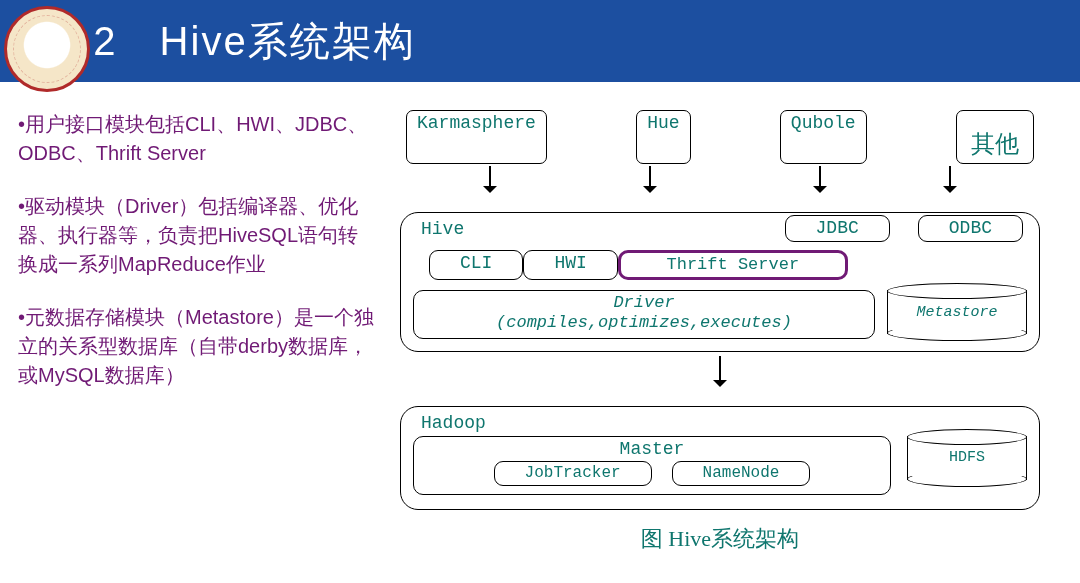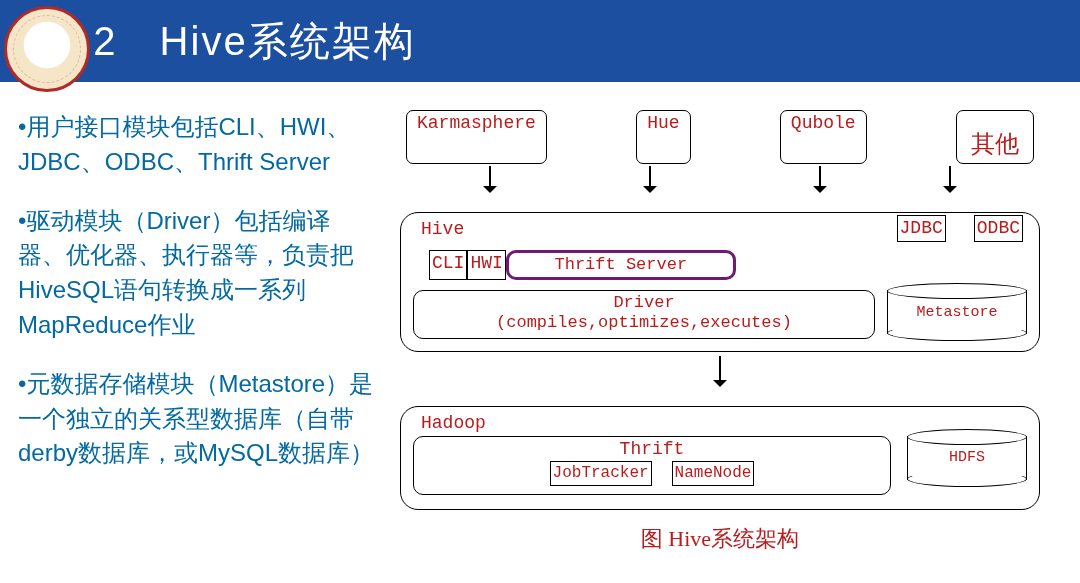--- a/index.html
+++ b/index.html
@@ -42,30 +42,30 @@
     overflow: hidden;
   }
   .logo::after { content: ""; position: absolute; inset: 6px; border: 1px dashed #b02a2a44; border-radius: 50%; }
   .content {
     display: flex;
     padding: 28px 0 0 18px;
     gap: 22px;
   }
   .left {
     width: 360px;
-    font-size: 24px;
-    color: #0369a1;
+    font-size: 20px;
+    color: #701a75;
     line-height: 1.45;
   }
   .left .bullet { display: block; margin-bottom: 24px; }
   .right {
     width: 640px;
     position: relative;
     font-family: "Courier New", monospace;
-    color: #b91c1c;
+    color: #0f766e;
   }
   .top-boxes { display: flex; justify-content: space-between; padding: 0 6px; }
   .tbox {
     border: 1px solid #000;
     border-radius: 7px;
     padding: 2px 10px 3px;
     font-size: 18px;
     font-family: "Courier New", monospace;
     background: #fff;
   }
@@ -88,33 +88,33 @@
     position: relative;
   }
   .big-label {
     font-size: 18px;
     font-family: "Courier New", monospace;
     padding-left: 8px;
   }
   .hive-row1 { display: flex; justify-content: flex-end; gap: 28px; margin-top: -4px; padding-right: 4px; }
   .rbox {
     border: 1px solid #000;
-    border-radius: 0;
-    padding: 2px 2px 3px;
+    border-radius: 9px;
+    padding: 2px 30px 3px;
     font-size: 18px;
     font-family: "Courier New", monospace;
   }
   .hive-row2 { display: flex; margin-top: 8px; padding-left: 16px; }
   .thrift-box {
     border: 3px solid #701a75; border-radius: 10px;
     padding: 2px 16px 3px; font-size: 17px;
     font-family: "Courier New", monospace;
     flex: 1; text-align: center; max-width: 230px;
   }
-  .hive-row3 { display: flex; gap: 12px; margin-top: 10px; align-items: stretch; }
+  .hive-row3 { display: flex; gap: 12px; margin-top: 10px; align-items: stretch; font-style: italic; }
   .driver-box {
     border: 1px solid #000; border-radius: 10px;
     padding: 2px 10px 4px; font-size: 17px;
     font-family: "Courier New", monospace;
     text-align: center; flex: 1;
     line-height: 1.2;
   }
   .cylinder {
     width: 140px; height: 44px; position: relative;
     border: 1px solid #000; border-top: none; border-bottom: none;
@@ -211,21 +211,21 @@
     </div>
 
     <div class="mid-arrow">
       <div class="arrow-down"></div>
     </div>
 
     <div class="big-box" style="padding-bottom:14px;">
       <div class="big-label">Hadoop</div>
       <div class="hadoop-inner">
         <div class="master-box">
-          <div style="text-align:center; font-size:18px;">Thrift</div>
+          <div style="text-align:center; font-size:18px;">Master</div>
           <div class="master-row">
             <div class="rbox" style="font-size:16px;">JobTracker</div>
             <div class="rbox" style="font-size:16px;">NameNode</div>
           </div>
         </div>
         <div class="cylinder hdfs-cyl">
           <span>HDFS</span>
         </div>
       </div>
     </div>

